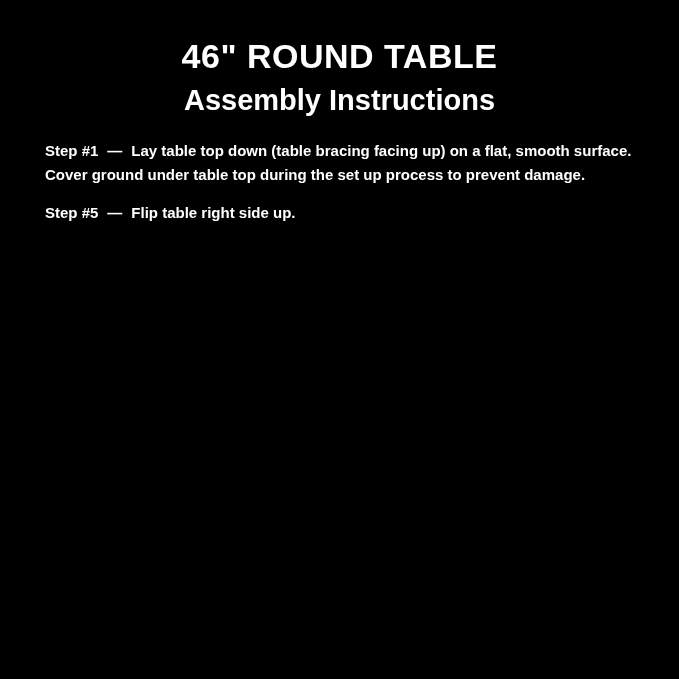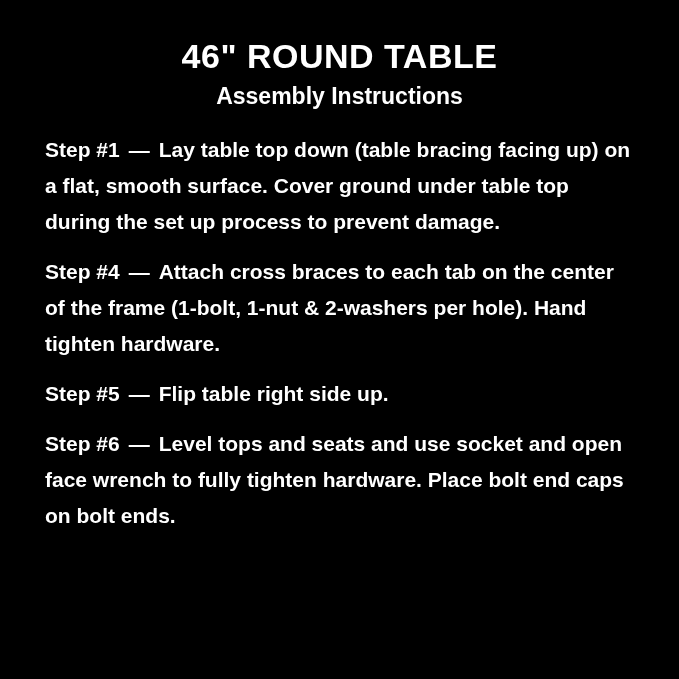--- a/index.html
+++ b/index.html
@@ -22,49 +22,47 @@
     text-align: center;
     padding-top: 38px;
   }
   .title {
     font-size: 34px;
     letter-spacing: 0.5px;
     line-height: 1.1;
     margin: 0;
   }
   .subtitle {
-    font-size: 23px;
+    font-size: 29px;
     line-height: 1.2;
     margin: 8px 0 0 0;
   }
   .steps {
     padding: 21px 44px 0 45px;
   }
   .step {
-    font-size: 21px;
-    line-height: 36px;
+    font-size: 15px;
+    line-height: 24px;
     margin: 0 0 14px 0;
   }
   .sep {
     padding: 0 9px;
   }
 </style>
 </head>
 <body>
 
 <div class="card">
   <div class="header">
     <h1 class="title">46" ROUND TABLE</h1>
     <h2 class="subtitle">Assembly Instructions</h2>
   </div>
 
   <div class="steps">
     <p class="step"><span>Step #1</span><span class="sep">—</span><span>Lay table top down (table bracing facing up) on a flat, smooth surface. Cover ground under table top during the set up process to prevent damage.</span></p>
 
 
 
-    <p class="step"><span>Step #4</span><span class="sep">—</span><span>Attach cross braces to each tab on the center of the frame (1-bolt, 1-nut &amp; 2-washers per hole). Hand tighten hardware.</span></p>
 
     <p class="step"><span>Step #5</span><span class="sep">—</span><span>Flip table right side up.</span></p>
 
-    <p class="step"><span>Step #6</span><span class="sep">—</span><span>Level tops and seats and use socket and open face wrench to fully tighten hardware. Place bolt end caps on bolt ends.</span></p>
   </div>
 </div>
 
 </body></html>

